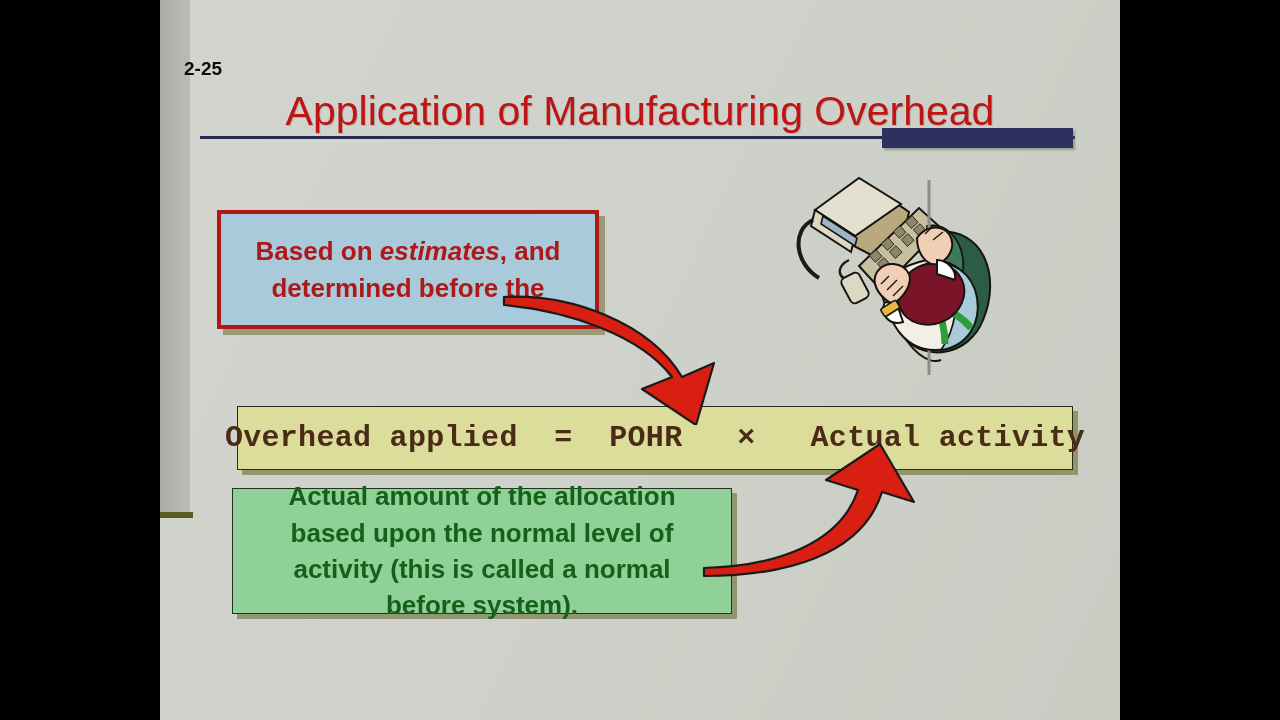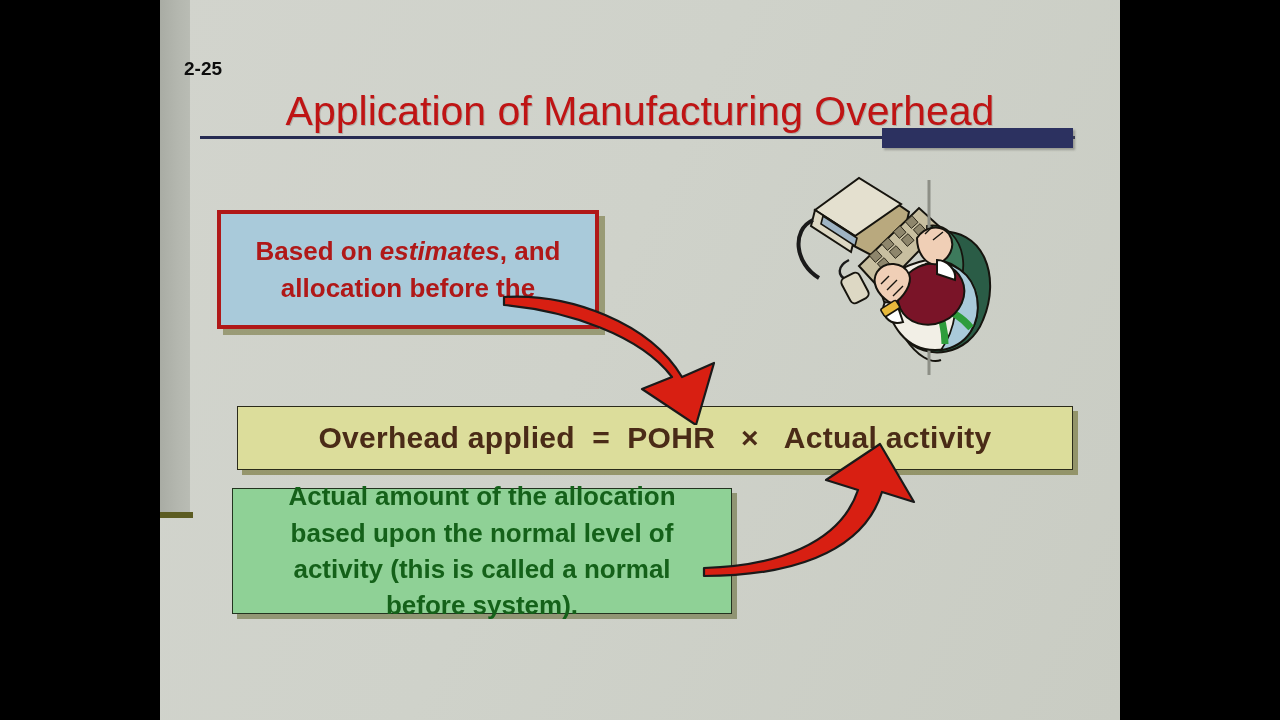--- a/index.html
+++ b/index.html
@@ -126,20 +126,21 @@
     top: 406px;
     width: 836px;
     height: 64px;
     background: #dcdd9b;
     border: 1px solid #2b2b1a;
     box-sizing: border-box;
     box-shadow: 5px 5px 0 rgba(110,110,45,0.6);
     display: flex;
     align-items: center;
     justify-content: center;
+    font-family: Liberation Mono, monospace;
   }
   .box-yellow .txt {
     font-size: 30px;
     font-weight: bold;
     color: #4a2b17;
     white-space: pre;
     letter-spacing: 0.3px;
   }
 
   
@@ -206,21 +207,21 @@
     <div class="slide-number">2-25</div>
 
     <div class="slide-title">Application of Manufacturing Overhead</div>
 
     <div class="header-rule"></div>
     <div class="header-cap"></div>
 
     <div class="box-blue">
       <div class="txt">
         <span>Based on </span><em>estimates</em><span>, and</span><br>
-        <span>allocation before the</span><br>
+        <span>determined before the</span><br>
       </div>
     </div>
 
     <div class="box-yellow">
       <div class="txt">Overhead applied  =  POHR   ×   Actual activity</div>
     </div>
 
     <div class="box-green">
       <div class="txt">
         <span>Actual amount of the allocation</span><br>

